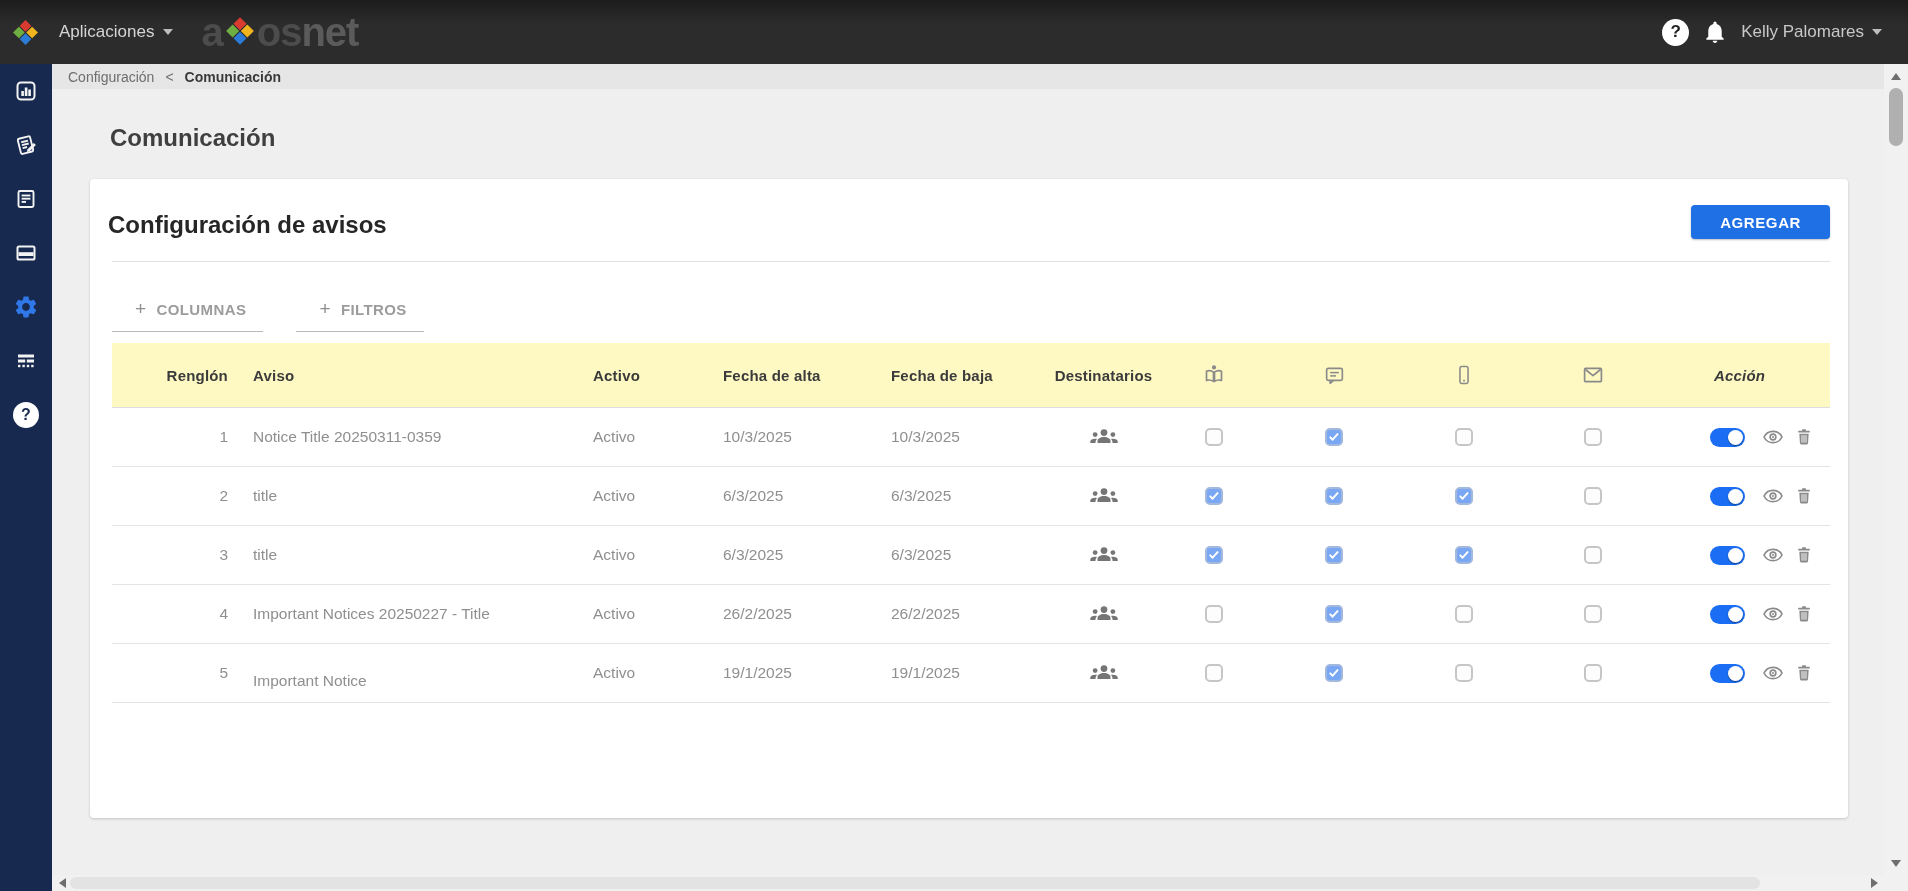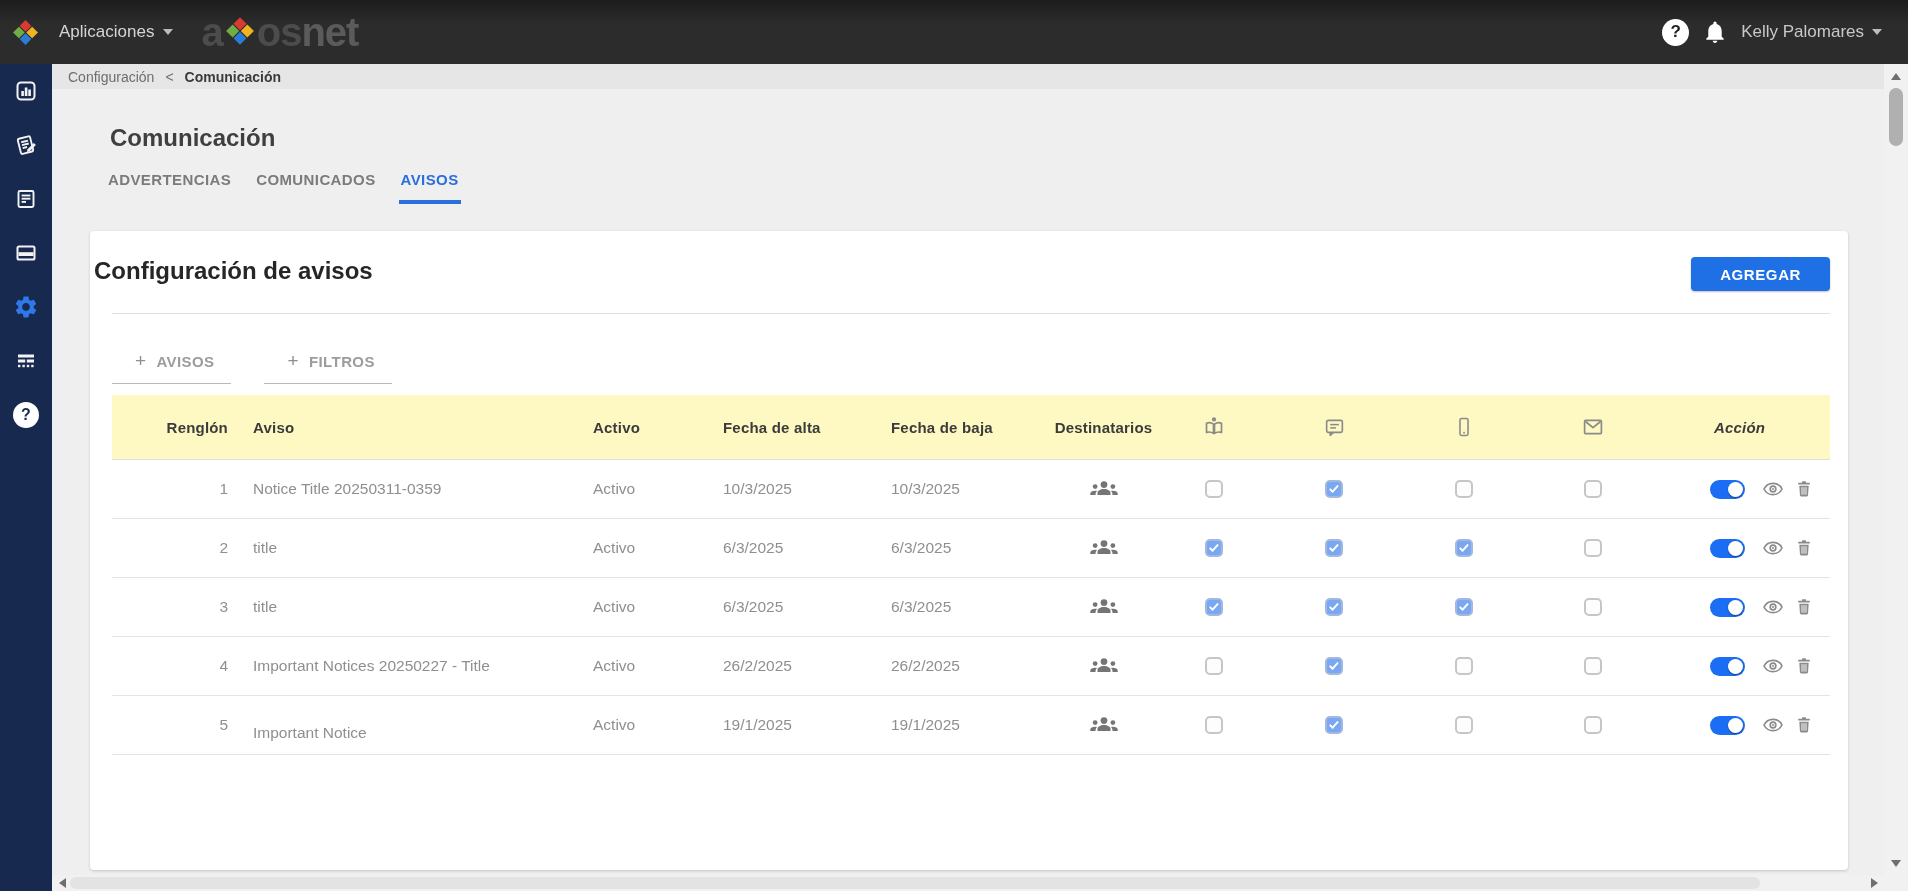--- a/index.html
+++ b/index.html
@@ -40,21 +40,21 @@
 
   
   .content { position:absolute; left:52px; top:89px; width:1832px; height:786px; }
   .page-title { margin:35px 0 0 58px; font-size:24px; font-weight:bold; color:#3f3f3f; }
   .tabs { display:flex; gap:21px; margin:19px 0 0 54px; }
   .tab { padding:0 2px 16px 2px; font-size:15px; font-weight:bold; letter-spacing:.4px; color:#7b7b7b; cursor:pointer; }
   .tab.active { color:#2a6fdb; border-bottom:4px solid #2a6fdb; padding-bottom:12px; }
 
   .card { margin:27px 0 0 38px; width:1758px; height:639px; background:#ffffff; border-radius:4px;
           box-shadow:0 1px 3px rgba(0,0,0,.18); }
-  .card-head { display:flex; justify-content:space-between; align-items:flex-start; padding:26px 18px 0 4px; }
+  .card-head { display:flex; justify-content:space-between; align-items:flex-end; padding:26px 18px 0 18px; }
   .card-title { font-size:24px; font-weight:bold; color:#262626; }
   .btn-agregar { height:34px; padding:0 29px; background:#1f6fe5; color:#ffffff; border:none; border-radius:4px;
                  font-family:inherit; font-size:15px; font-weight:bold; letter-spacing:.6px;
                  box-shadow:0 1px 2px rgba(0,0,0,.25); cursor:pointer; }
   .card-divider { margin:22px 18px 0 22px; border-bottom:1px solid #e0e0e0; }
   .toolbar { display:flex; gap:33px; margin:36px 0 0 22px; }
   .tool { display:flex; align-items:center; gap:10px; padding:0 17px 11px 23px; border-bottom:1px solid #b9b9b9;
           color:#9c9c9c; font-size:15px; font-weight:bold; letter-spacing:.4px; cursor:pointer; }
   .tool .plus { font-size:19px; font-weight:normal; color:#8f8f8f; }
 
@@ -213,36 +213,31 @@
     </nav>
 
   <div class="breadcrumb">
     <span class="bc-link">Configuración</span>
     <span>&lt;</span>
     <span class="bc-current">Comunicación</span>
   </div>
 
   <main class="content">
     <h1 class="page-title">Comunicación</h1>
-    <div class="tabs" id="tabs">
-        <div class="tab">ADVERTENCIAS</div>
-        <div class="tab">COMUNICADOS</div>
-        <div class="tab active">AVISOS</div>
-      </div>
 
     <section class="card">
       <div class="card-head">
         <h2 class="card-title">Configuración de avisos</h2>
         <button class="btn-agregar">AGREGAR</button>
       </div>
       <div class="card-divider"></div>
       <div class="toolbar">
         <div class="tool">
           <span class="plus">+</span>
-          <span>AVISOS</span>
+          <span>COLUMNAS</span>
         </div>
         <div class="tool">
           <span class="plus">+</span>
           <span>FILTROS</span>
         </div>
       </div>
       <div class="table">
         <div class="thead" id="thead">
             <div class="th al-right" style="width: 128px;">Renglón</div>
             <div class="th al-left" style="width: 340px;">Aviso</div>

